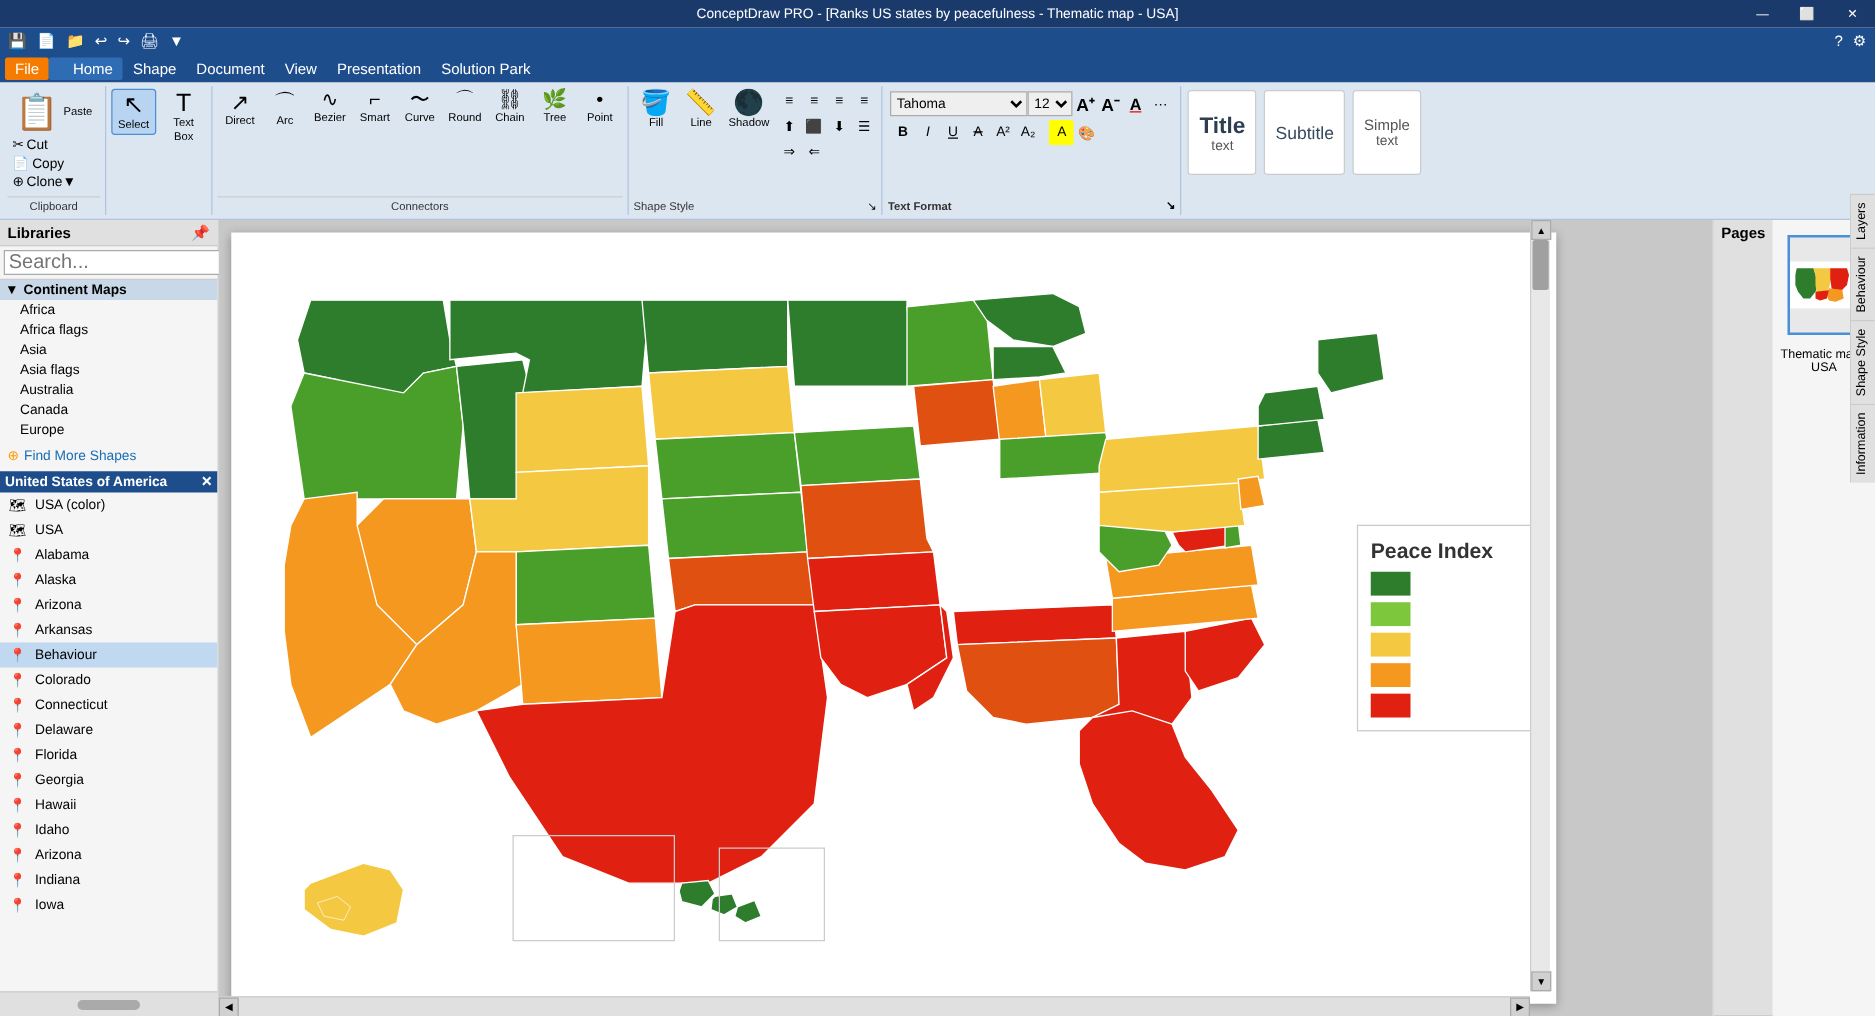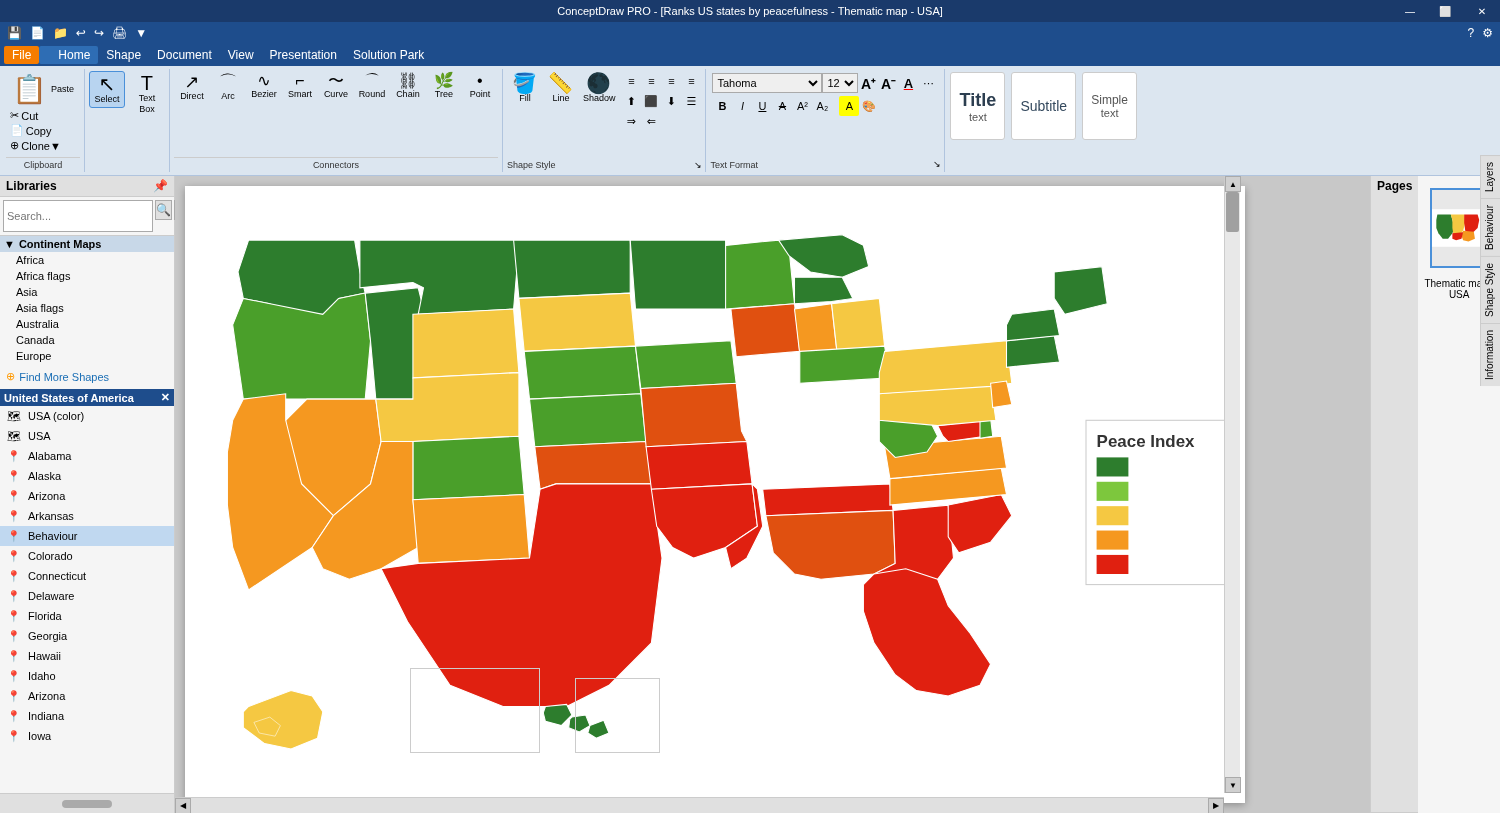--- a/index.html
+++ b/index.html
@@ -33,21 +33,21 @@
     .ts-btn { display: flex; flex-direction: column; align-items: center; justify-content: center; padding: 4px 8px; cursor: pointer; border-radius: 3px; border: 1px solid #ccc; background: white; margin: 1px; min-width: 55px; height: 68px; }
     .fmt-btn { width: 20px; height: 20px; display: flex; align-items: center; justify-content: center; cursor: pointer; border-radius: 2px; font-size: 11px; border: 1px solid transparent; }
     
     
     #main { display: flex; height: calc(813px - 22px - 22px - 110px - 22px); }
     
     
     #sidebar { width: 175px; background: #f5f5f5; border-right: 1px solid #ccc; display: flex; flex-direction: column; }
     #sidebar-header { background: #e0e0e0; padding: 3px 6px; font-size: 12px; font-weight: bold; display: flex; justify-content: space-between; align-items: center; border-bottom: 1px solid #ccc; }
     #library-search { display: flex; padding: 3px; border-bottom: 1px solid #ccc; }
-    #library-search input { flex: 1; height: 32px; border: 1px solid #aaa; font-size: 11px; padding: 0 3px; }
+    #library-search input { flex: 1; height: 20px; border: 1px solid #aaa; font-size: 16px; padding: 0 3px; }
     #library-search .search-btn { width: 22px; height: 20px; background: #e0e0e0; border: 1px solid #aaa; cursor: pointer; display: flex; align-items: center; justify-content: center; margin-left: 2px; }
     #library-search .grid-btn { width: 22px; height: 20px; background: #e0e0e0; border: 1px solid #aaa; cursor: pointer; display: flex; align-items: center; justify-content: center; margin-left: 2px; }
     
     .lib-tree { overflow-y: auto; flex: 1; font-size: 11px; }
     .lib-section-header { display: flex; align-items: center; padding: 2px 4px; background: #c8d8e8; cursor: pointer; font-weight: bold; font-size: 11px; }
     .lib-item { padding: 2px 8px 2px 16px; cursor: pointer; display: flex; align-items: center; }
     
     .find-more { padding: 6px; color: #1a6eb5; cursor: pointer; font-size: 11px; display: flex; align-items: center; }
     
     .usa-section-header { background: #1e4d8c; color: white; display: flex; align-items: center; padding: 2px 4px; font-size: 11px; font-weight: bold; justify-content: space-between; }
@@ -250,21 +250,21 @@
           <div class="fmt-btn" style="font-style:italic;">I</div>
           <div class="fmt-btn" style="text-decoration:underline;">U</div>
           <div class="fmt-btn" style="text-decoration:line-through;">A</div>
           <div class="fmt-btn">A²</div>
           <div class="fmt-btn">A₂</div>
           <div style="width:1px; background:#ccc; margin:0 3px;"></div>
           <div class="fmt-btn" style="background:#ffff00;">A</div>
           <div class="fmt-btn">🎨</div>
         </div>
       </div>
-      <div style="display:flex; justify-content:space-between; align-items:center; margin-top:auto;">
+      <div style="display:flex; justify-content:space-between; align-items:center; margin-top:auto;font-weight:bold;">
         <div class="ribbon-group-label" style="border-top:none;">Text Format</div>
         <span style="font-size:9px; cursor:pointer;">↘</span>
       </div>
     </div>
 
     <div class="ribbon-group" style="min-width:200px; border-right:none;">
       <div class="ribbon-tools" style="gap:4px;">
         <div class="ts-btn">
           <div style="font-size:18px; font-weight:bold; color:#2c3e50;">Title</div>
           <div style="font-size:11px; color:#555;">text</div>

